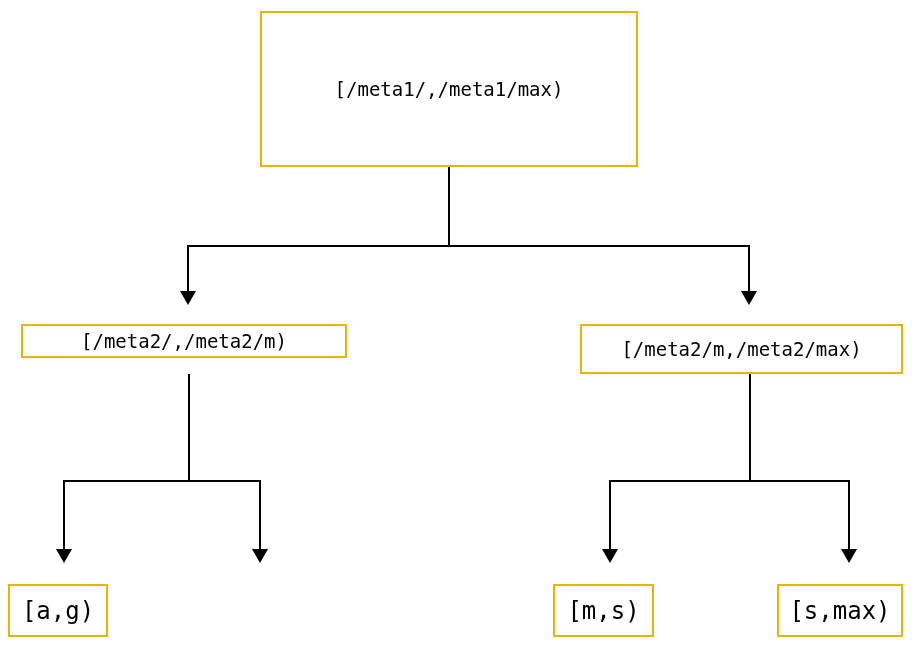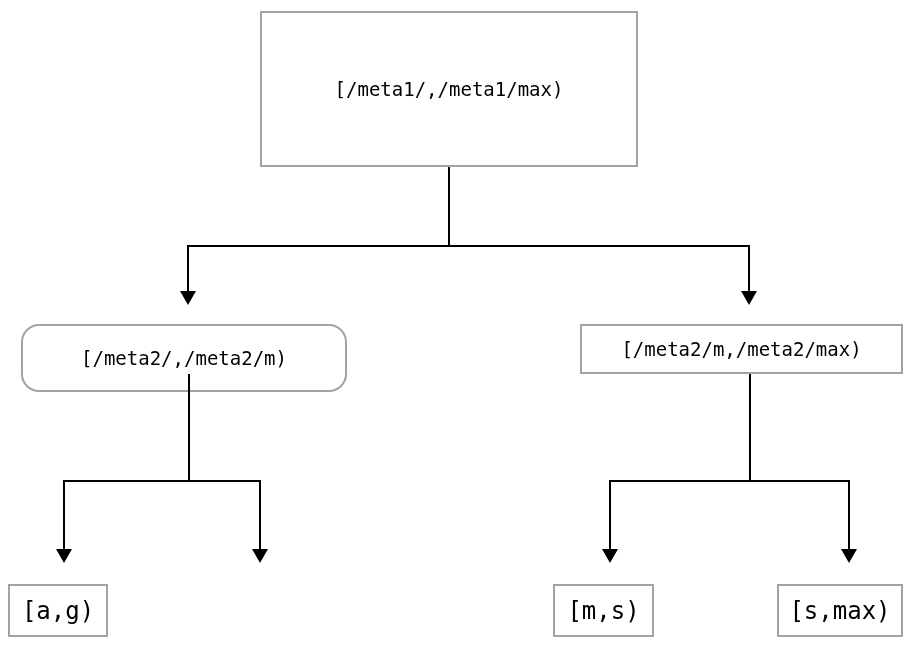--- a/index.html
+++ b/index.html
@@ -15,21 +15,21 @@
   #diagram {
     position: relative;
     width: 912px;
     height: 652px;
     background: #ffffff;
     overflow: hidden;
   }
   .node {
     position: absolute;
     box-sizing: border-box;
-    border: 2px solid #a3a3a3;
+    border: 2px solid #eab308;
     background: #ffffff;
     display: flex;
     align-items: center;
     justify-content: center;
     text-align: center;
     white-space: nowrap;
   }
   .node-label {
     font-family: "DejaVu Sans Mono", "Liberation Mono", monospace;
     font-size: 19px;
@@ -69,21 +69,21 @@
     <span class="node-label">[/meta1/,/meta1/max)</span>
   </div>
 
   <div class="edge-v" style="left:448px; top:167px; height:79px;"></div>
   <div class="edge-h" style="left:187px; top:245px; width:563px;"></div>
   <div class="edge-v" style="left:187px; top:245px; height:47px;"></div>
   <div class="arrowhead" style="left:180px; top:291px;"></div>
   <div class="edge-v" style="left:748px; top:245px; height:47px;"></div>
   <div class="arrowhead" style="left:741px; top:291px;"></div>
 
-  <div class="node level2" style="left:21px; top:324px; width:326px; height:68px;border-radius:18px;">
+  <div class="node level2" style="left:21px; top:324px; width:326px; height:34px;">
     <span class="node-label">[/meta2/,/meta2/m)</span>
   </div>
 
   <div class="node level2" style="left:580px; top:324px; width:323px; height:50px;text-align:right;">
     <span class="node-label">[/meta2/m,/meta2/max)</span>
   </div>
 
   <div class="edge-v" style="left:188px; top:374px; height:107px;"></div>
   <div class="edge-h" style="left:63px; top:480px; width:197px;"></div>
   <div class="edge-v" style="left:63px; top:480px; height:70px;"></div>

